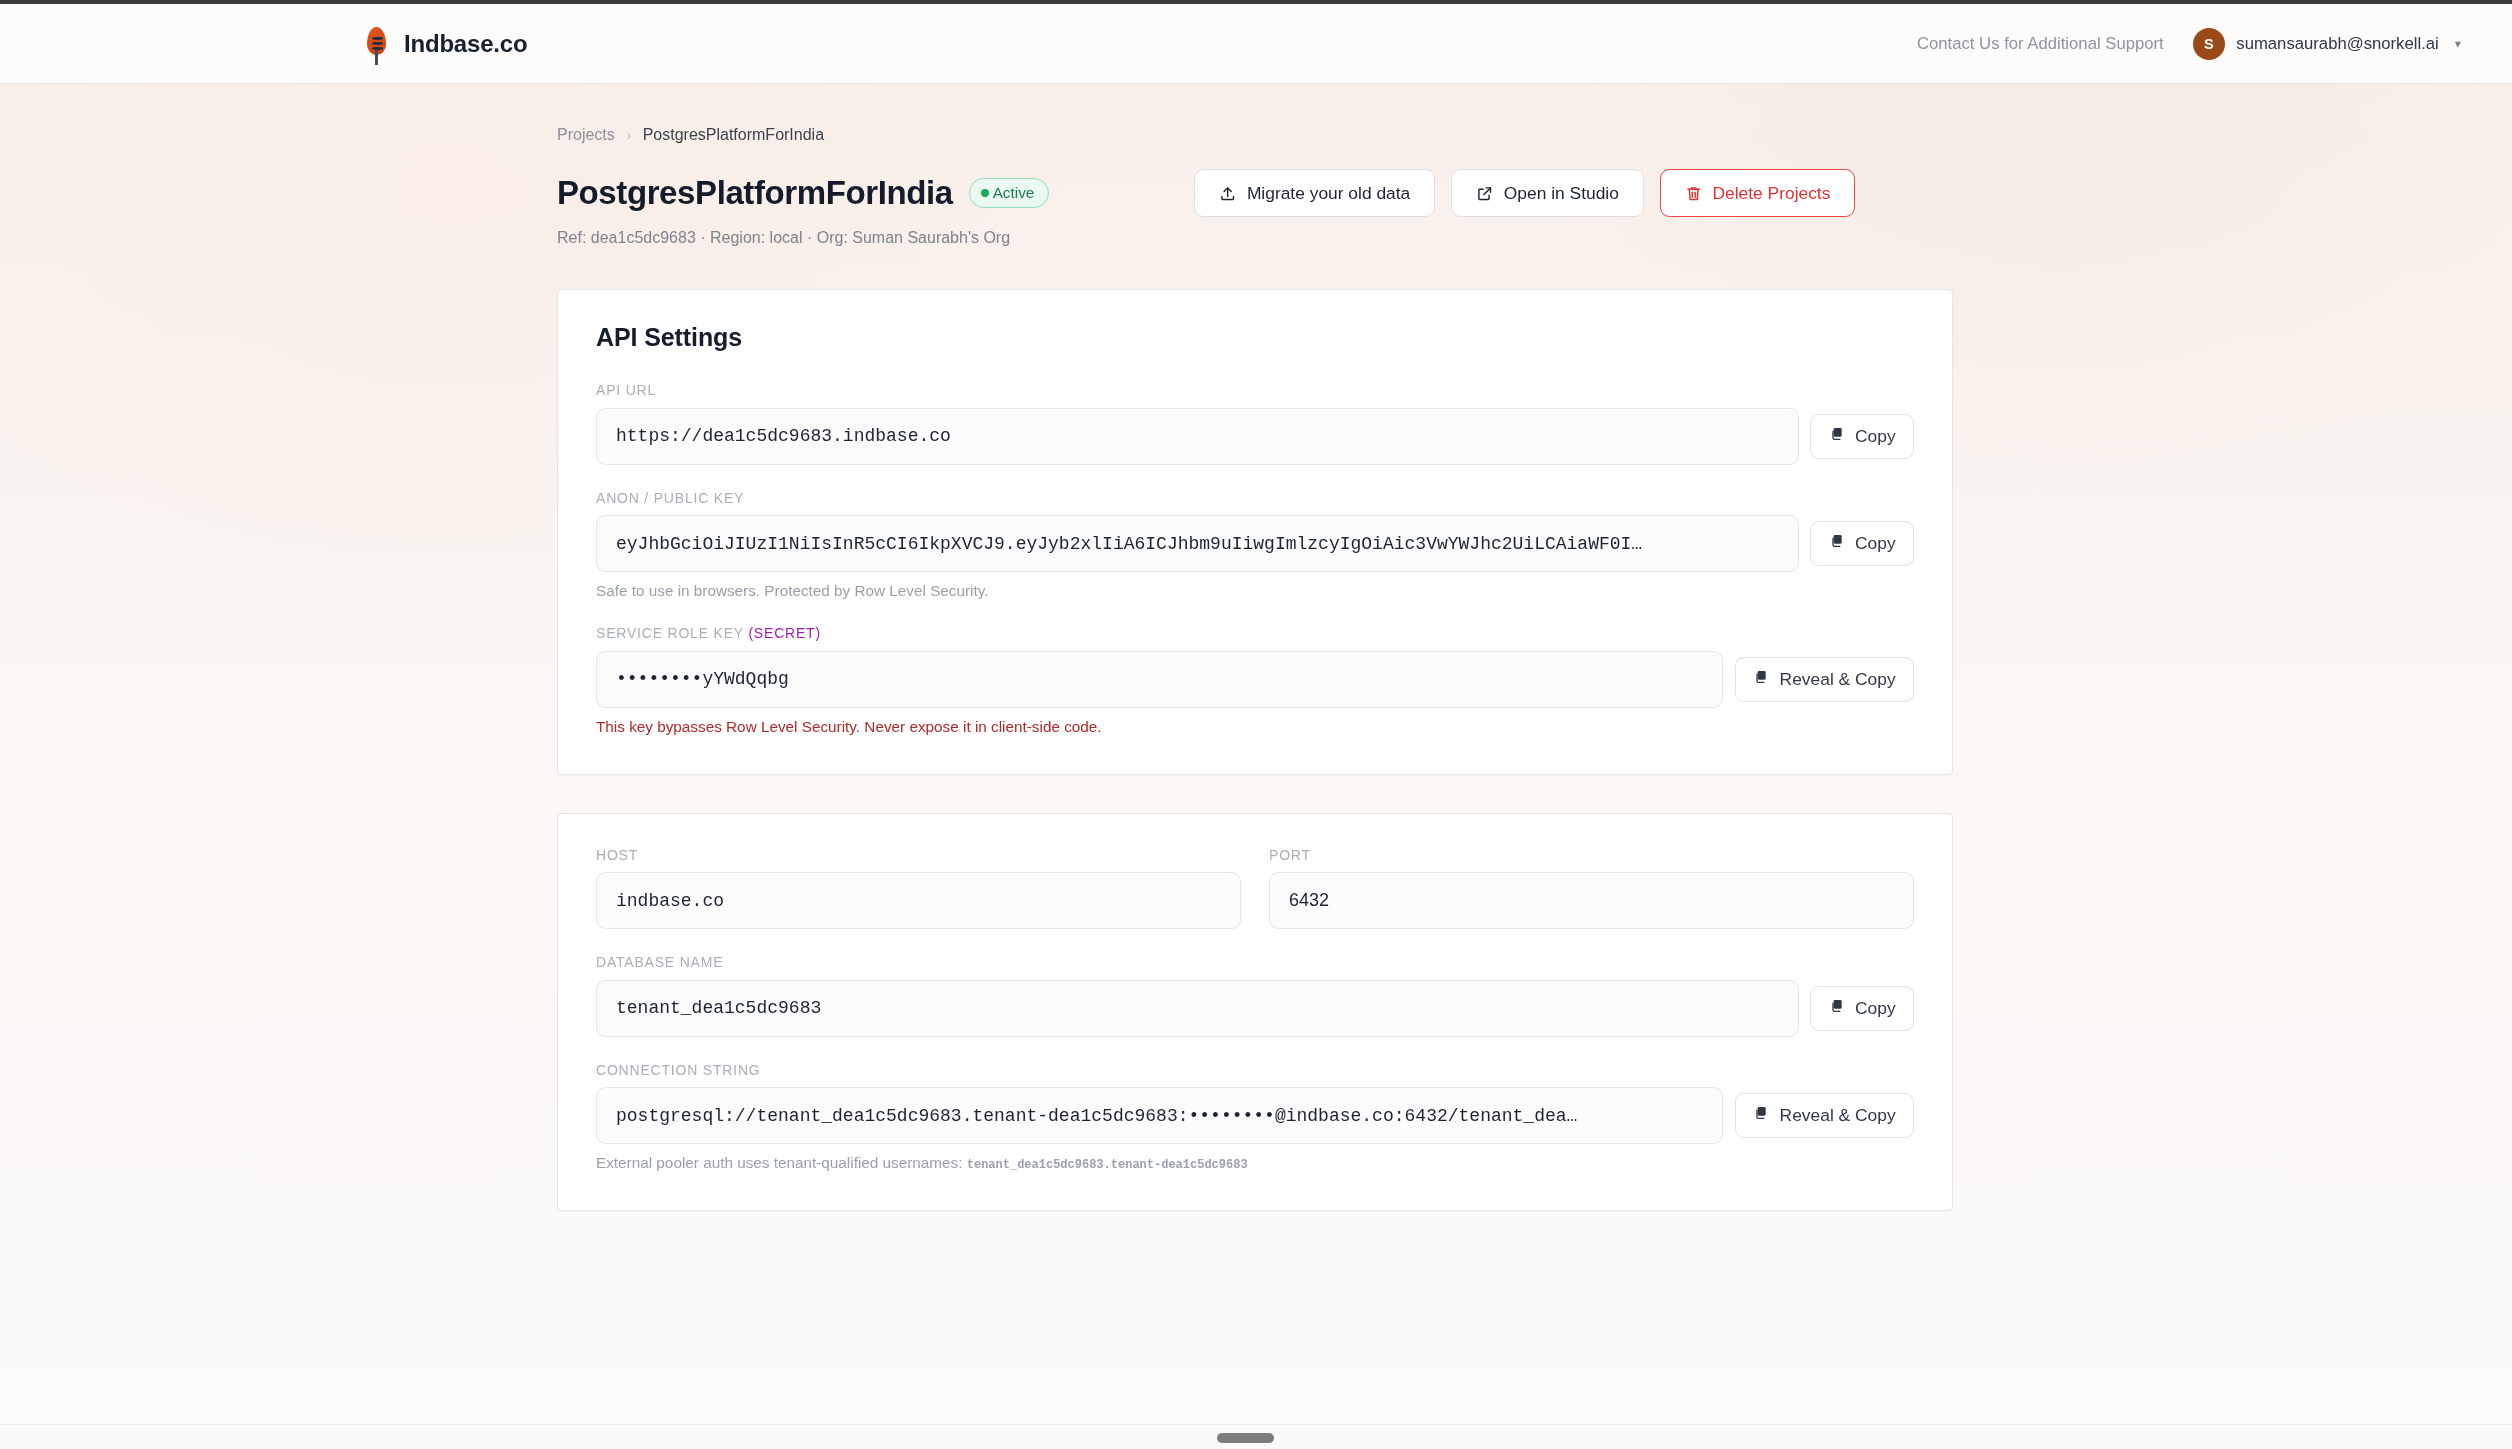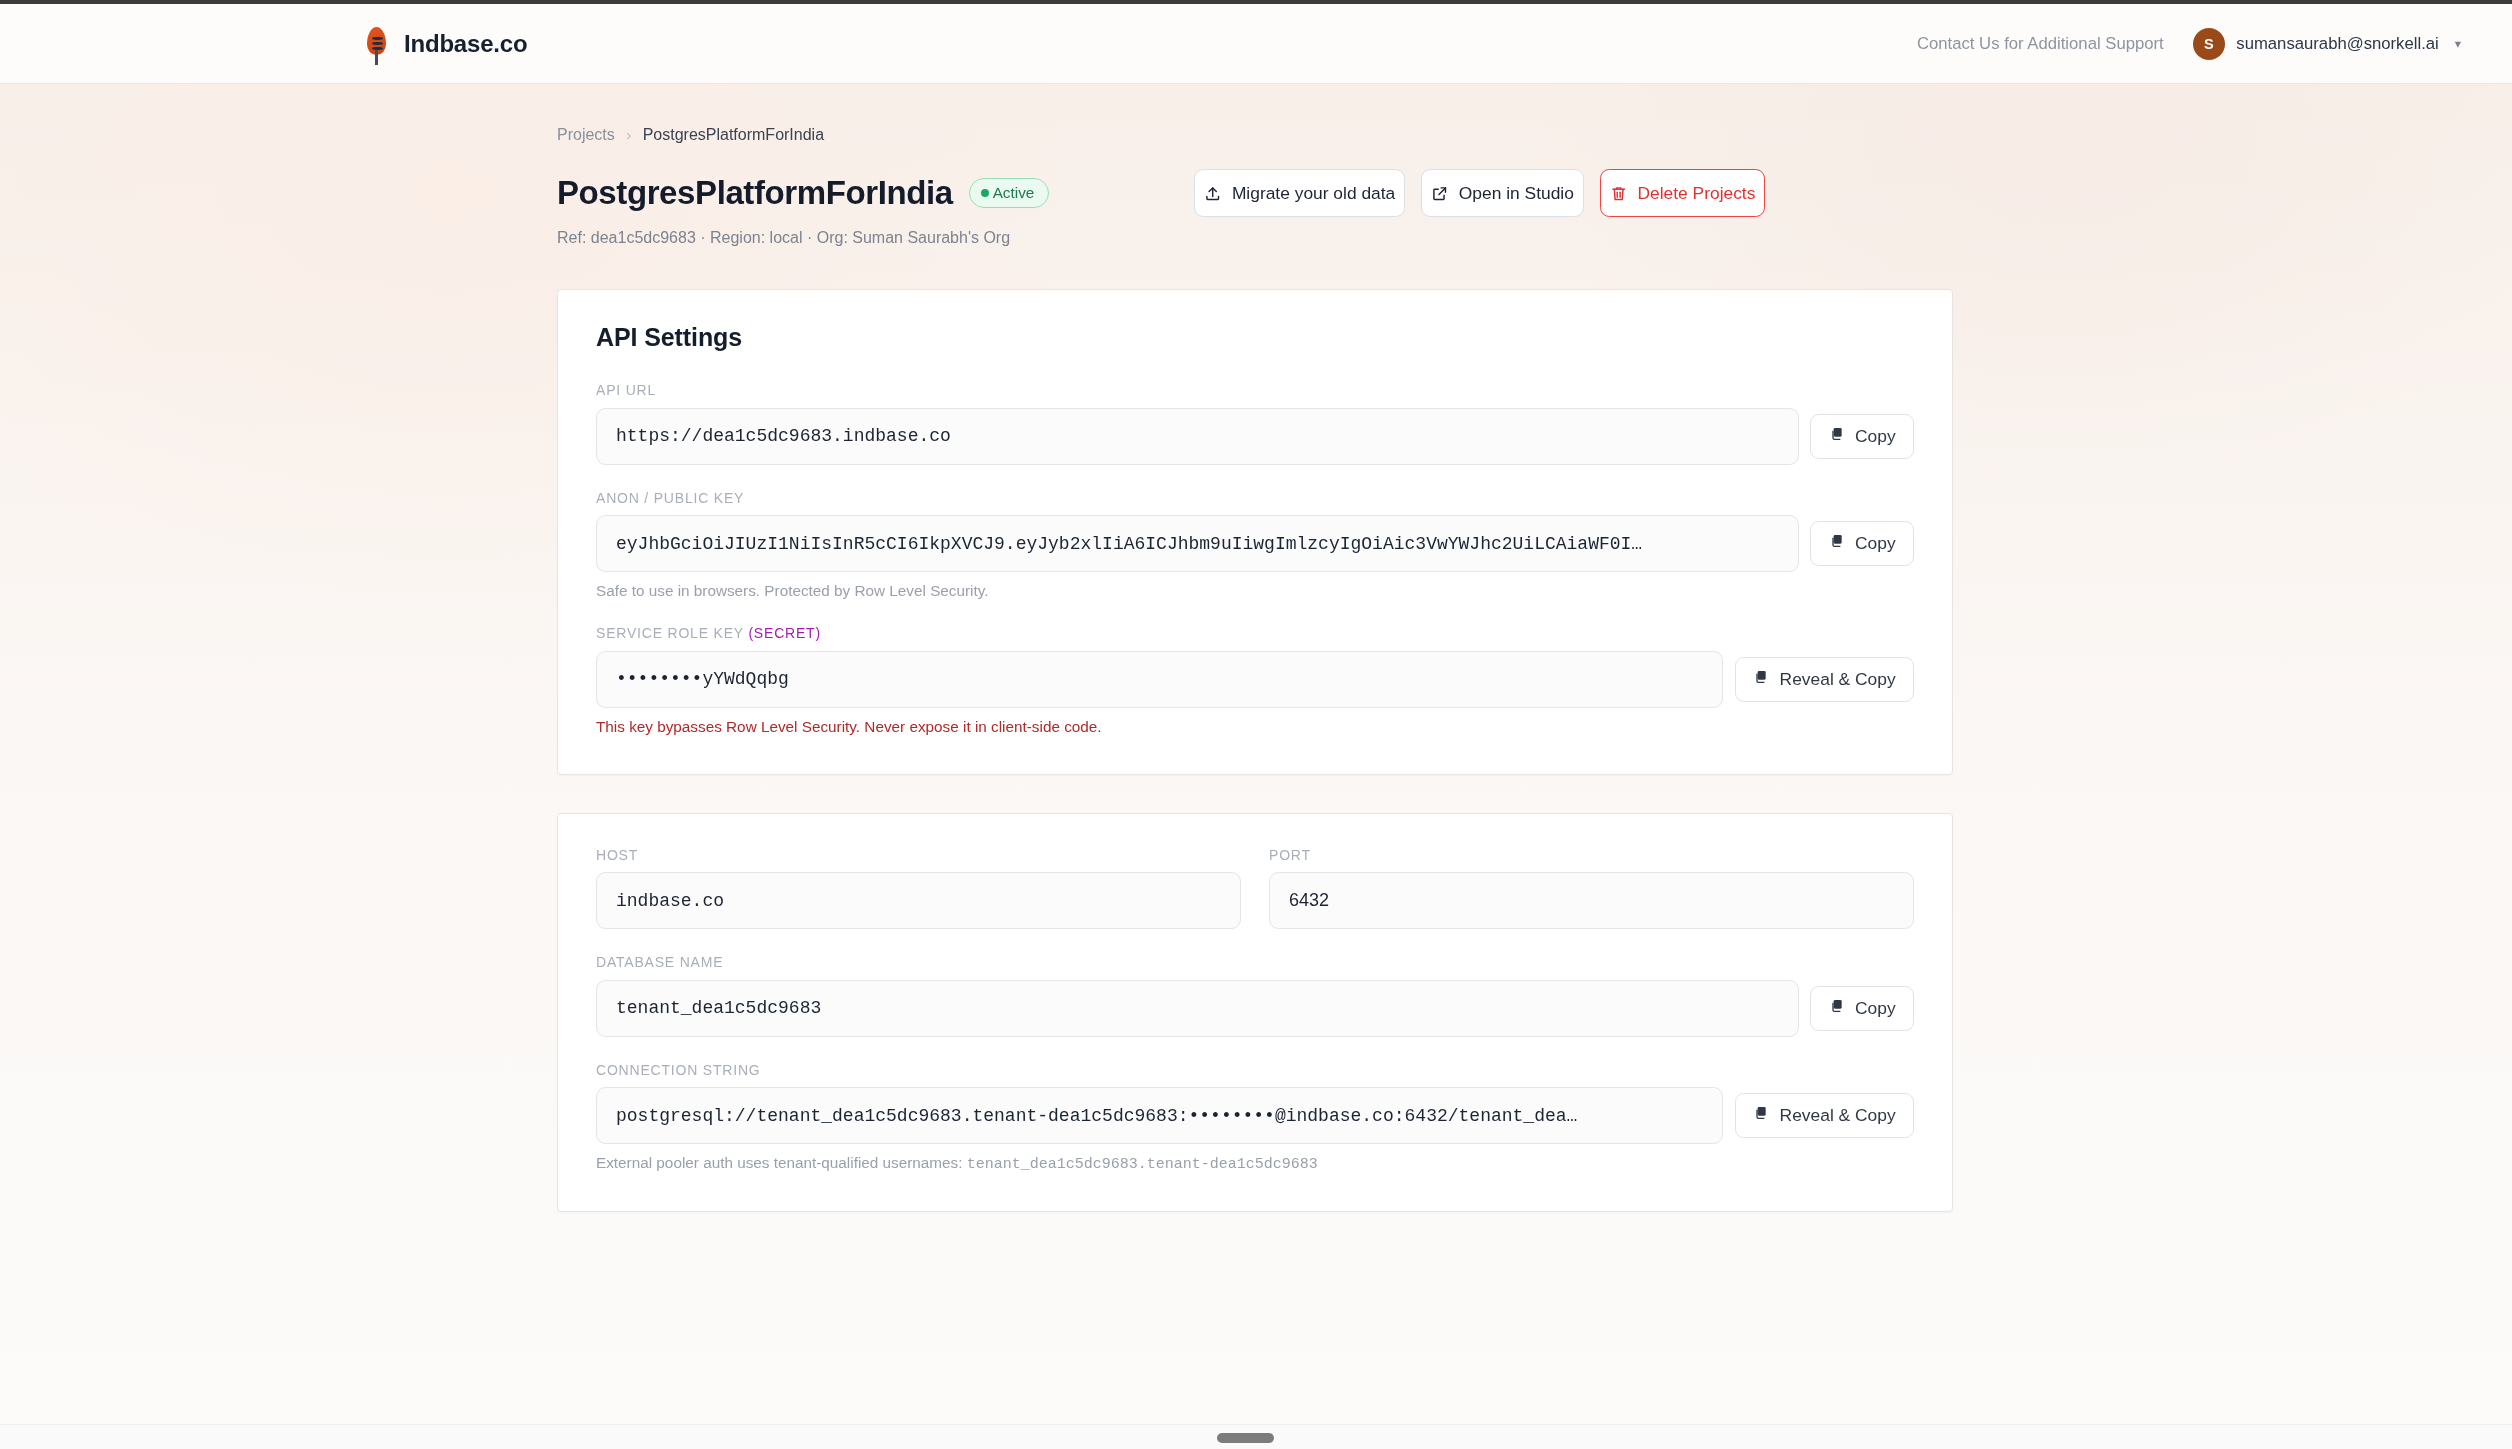--- a/index.html
+++ b/index.html
@@ -185,21 +185,21 @@
     display: flex;
     align-items: center;
     gap: 16px;
     margin-left: 145px;
   }
   .btn {
     display: inline-flex;
     align-items: center;
     gap: 10.2px;
     height: 48px;
-    padding: 0 9px;
+    padding: 0 24px;
     border: 0.7px solid #dcdfe4;
     border-radius: 9.4px;
     background: #ffffff;
     font-size: 17.4px;
     color: #1d2433;
     white-space: nowrap;
   }
   .btn.danger {
     border-color: #ef4444;
     color: #e03131;
@@ -298,22 +298,23 @@
   }
 
   .help-text {
     margin-top: 10.2px;
     font-size: 15.3px;
     color: #9aa0ab;
   }
   .help-text.warn { color: #b02a2a; }
   .help-text .mono {
     font-family: "Liberation Mono", monospace;
-    font-size: 15px;
+    font-size: 12px;
     color: #9aa0ab;
+    font-weight: bold;
   }
 
   
   .two-col {
     display: flex;
     gap: 28px;
     margin-bottom: 25px;
   }
   .two-col > .field {
     flex: 1 1 0;

